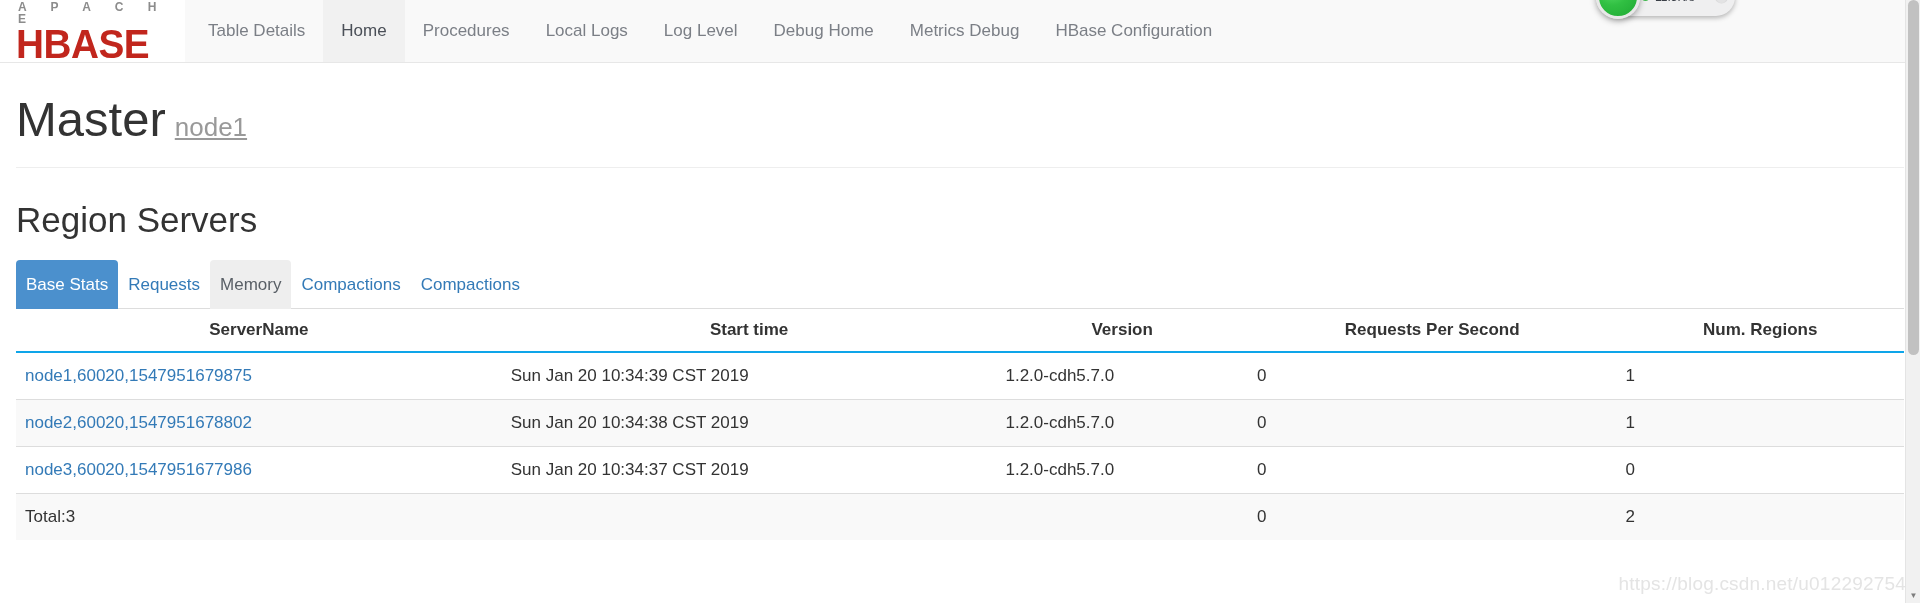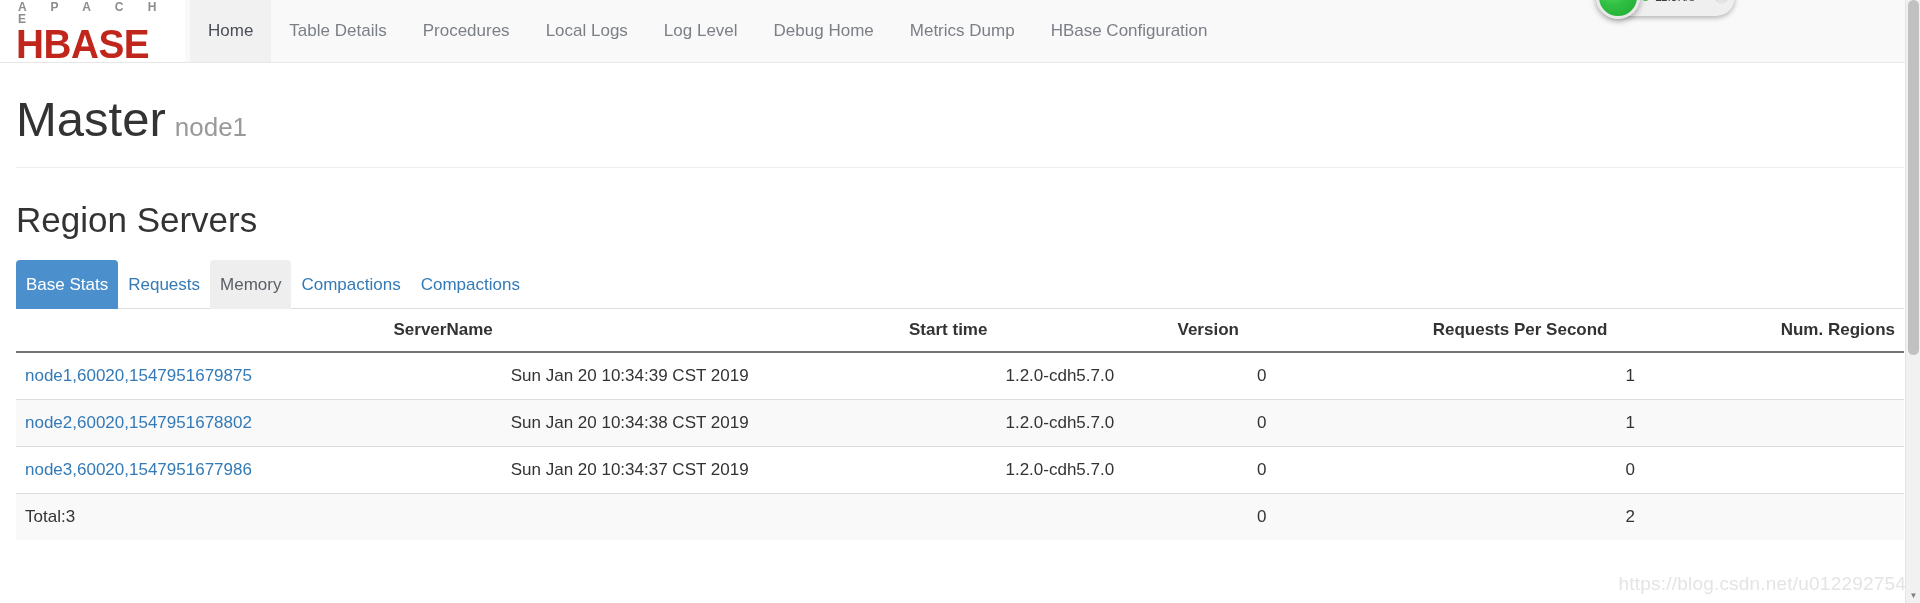--- a/index.html
+++ b/index.html
@@ -147,20 +147,21 @@
     color: #333333;
     line-height: 1.05;
     margin: 0;
     display: inline;
   }
   .page-subtitle {
     font-size: 26px;
     color: #999999;
     font-weight: 400;
     margin-left: 9px;
+    text-decoration: underline;
   }
 
   .section-title {
     font-size: 35px;
     font-weight: 400;
     color: #333333;
     margin: 0;
     padding-top: 31px;
     padding-bottom: 2px;
     line-height: 1.2;
@@ -200,25 +201,25 @@
   }
 
   
   table.rs-table {
     width: 100%;
     border-collapse: collapse;
     font-size: 17px;
     table-layout: fixed;
   }
   table.rs-table th {
-    text-align: right;
+    text-align: center;
     font-weight: 700;
     color: #333333;
     padding: 11px 9px 11px 9px;
-    border-bottom: 2px solid #737373;
+    border-bottom: 2px solid #0ea5e9;
     font-size: 17px;
     vertical-align: bottom;
   }
   table.rs-table td {
     padding: 13px 9px 13px 9px;
     border-top: 1px solid #dddddd;
     color: #333333;
     vertical-align: middle;
     overflow: hidden;
     white-space: nowrap;
@@ -292,27 +293,27 @@
 <body>
 
 <div class="navbar">
 
   <div class="brand">
     <div class="brand-apache">A P A C H E</div>
     <div class="brand-hbase">HBASE</div>
   </div>
 
   <div class="nav-items">
+    <a class="nav-item" href="#">Table Details</a>
     <a class="nav-item active" href="#">Home</a>
-    <a class="nav-item" href="#">Table Details</a>
     <a class="nav-item" href="#">Procedures</a>
     <a class="nav-item" href="#">Local Logs</a>
     <a class="nav-item" href="#">Log Level</a>
     <a class="nav-item" href="#">Debug Home</a>
-    <a class="nav-item" href="#">Metrics Dump</a>
+    <a class="nav-item" href="#">Metrics Debug</a>
     <a class="nav-item" href="#">HBase Configuration</a>
   </div>
 
   <div class="speed-widget">
     <div class="speed-orb"></div>
     <span class="speed-dot"></span>
     <span class="speed-text">11.5K/s</span>
     <span class="speed-knob"></span>
   </div>
 </div>

